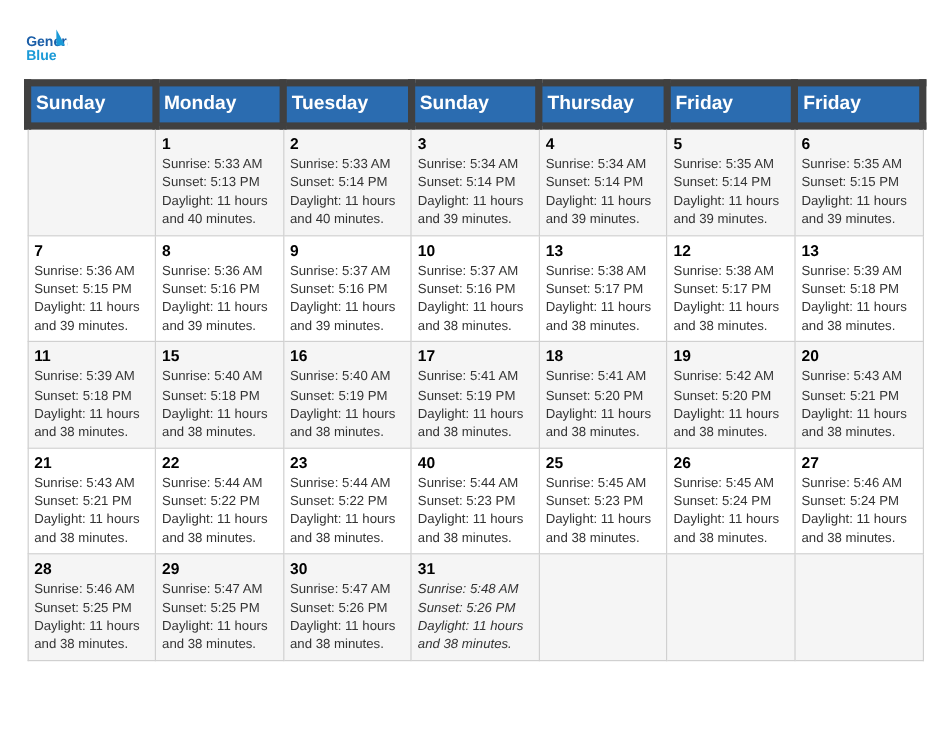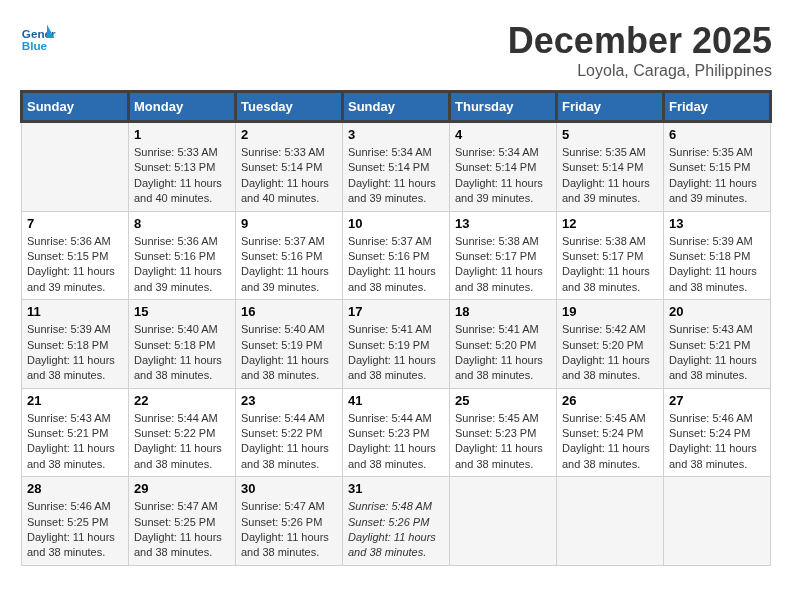--- a/index.html
+++ b/index.html
@@ -42,23 +42,23 @@
       border-collapse: collapse;
       font-size: 11px;
     }
     thead tr {
       background-color: #2b6cb0;
       color: #fff;
     }
     thead th {
       padding: 6px 4px;
       text-align: left;
-      font-size: 13px;
+      font-size: 16px;
       font-weight: bold;
-      border: 3px solid #404040;
+      border: 6px solid #404040;
     }
     tbody tr {
       vertical-align: top;
     }
     tbody td {
       border: 1px solid #d0d0d0;
       padding: 4px 5px;
       min-height: 80px;
       width: calc(100% / 7);
     }
@@ -85,24 +85,20 @@
 </head>
 <body>
 
 <div class="header-area">
   <div class="logo">
     <svg class="logo-icon" viewBox="0 0 40 40">
       <text x="2" y="20" font-size="13" font-weight="bold" fill="#1a5ea8">General</text>
       <text x="2" y="33" font-size="13" font-weight="bold" fill="#1a9ad7">Blue</text>
       <polygon points="30,5 38,20 30,20" fill="#1a9ad7"></polygon>
     </svg>
-  </div>
-  <div class="title-area">
-    <div class="month-title">December 2025</div>
-    <div class="location">Loyola, Caraga, Philippines</div>
   </div>
 </div>
 
 <table>
   <thead>
     <tr>
     <th>Sunday</th>
         <th>Monday</th>
         <th>Tuesday</th>
         <th>Sunday</th>
@@ -275,21 +271,21 @@
 and 38 minutes.</div>
         </td>
         <td>
           <span class="day-number">23</span>
           <div class="day-info" style="white-space: pre-line;">Sunrise: 5:44 AM
 Sunset: 5:22 PM
 Daylight: 11 hours
 and 38 minutes.</div>
         </td>
         <td>
-          <span class="day-number">41</span>
+          <span class="day-number">40</span>
           <div class="day-info" style="white-space: pre-line;">Sunrise: 5:44 AM
 Sunset: 5:23 PM
 Daylight: 11 hours
 and 38 minutes.</div>
         </td>
         <td>
           <span class="day-number">25</span>
           <div class="day-info" style="white-space: pre-line;">Sunrise: 5:45 AM
 Sunset: 5:23 PM
 Daylight: 11 hours

